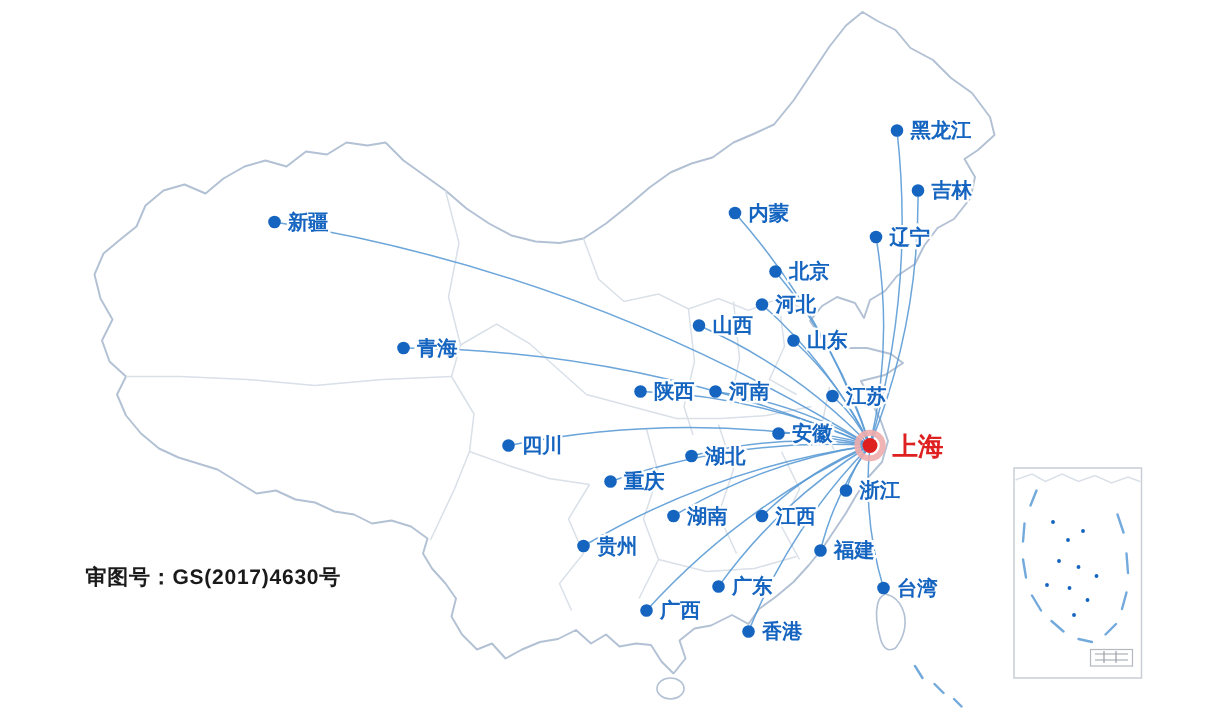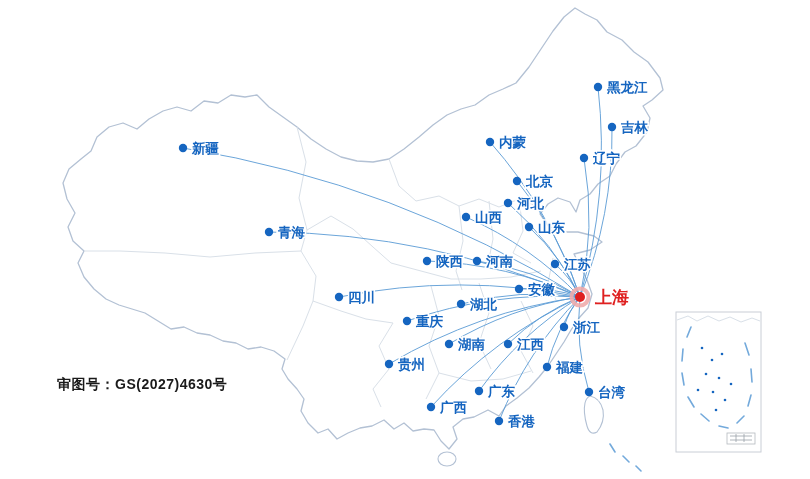--- a/index.html
+++ b/index.html
@@ -211,13 +211,13 @@
       </g>
 
     <g id="hub-g">
       <circle id="hub-halo" class="hub-halo" r="8.5" cx="580" cy="297"></circle>
       <circle id="hub-dot" class="hub-dot" r="5" cx="580" cy="297"></circle>
       <text id="hub-label" class="hub-label" x="595" y="303">上海</text>
     </g>
   </svg>
 </div>
 
-<div class="license">审图号：GS(2027)4630号</div>
+<div class="license">审图号：GS(2017)4630号</div>
 
 </body></html>

